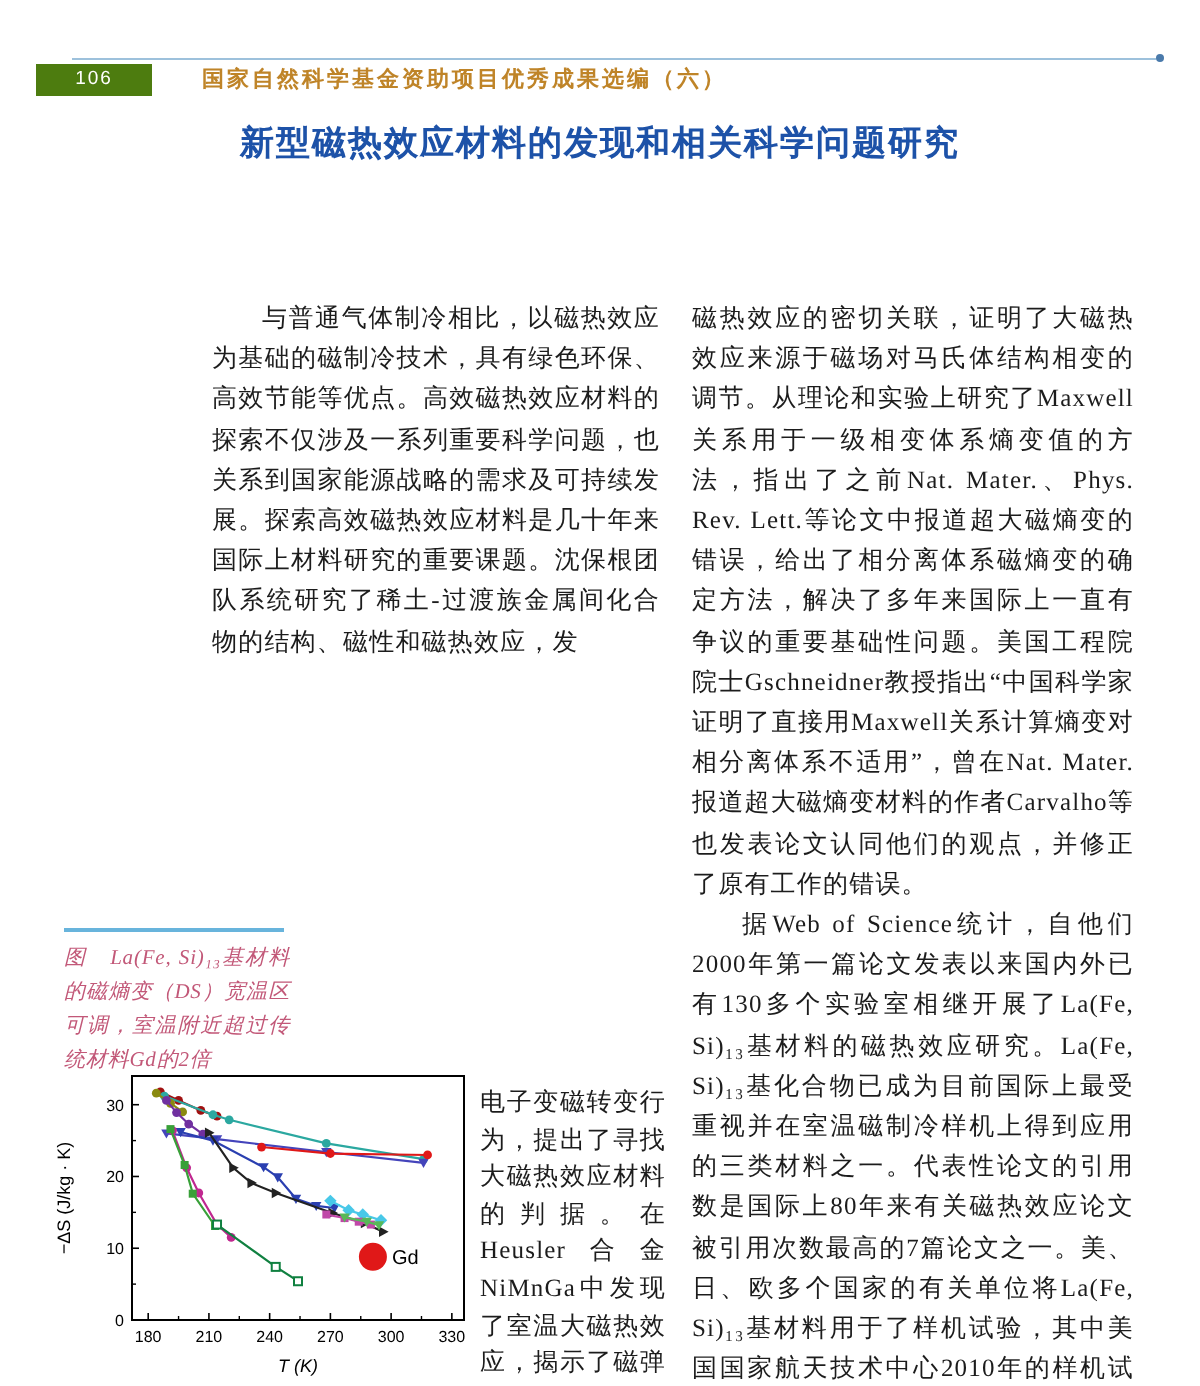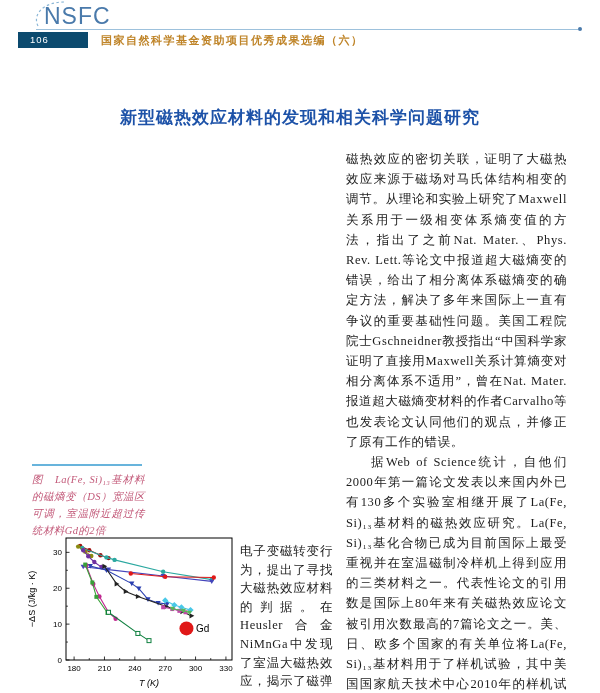--- a/index.html
+++ b/index.html
@@ -6,32 +6,32 @@
   #page{
     position:relative; width:600px; height:693px; background:#ffffff;
     font-family:"Liberation Serif","DejaVu Serif",serif; color:#1c1c1c;
     overflow:hidden;
   }
   
   #logo-wrap{position:absolute;left:30px;top:0px;width:90px;height:32px;}
   #top-rule{position:absolute;left:36px;top:29px;width:542px;height:1px;background:#9dc1dc;}
   #top-rule-dot{position:absolute;left:578px;top:27px;width:4px;height:4px;border-radius:50%;background:#4a7aab;}
   #page-num-box{
-    position:absolute;left:18px;top:32px;width:58px;height:16px;background:#0c4a6e;
-    color:#fff;font-size:9.5px;line-height:16px;text-align:left;
-    font-family:"Liberation Sans",sans-serif;letter-spacing:1px;padding-left:12px;
+    position:absolute;left:18px;top:32px;width:58px;height:16px;background:#4d7c0f;
+    color:#fff;font-size:9.5px;line-height:16px;text-align:center;
+    font-family:"Liberation Sans",sans-serif;letter-spacing:1px;
   }
   #book-title{
     position:absolute;left:86px;top:33px;font-size:11px;font-weight:bold;color:#bf8428;
     letter-spacing:1.5px;line-height:14px;margin-left:15px;
   }
   
   #title-zh{
     position:absolute;left:0;top:60px;width:600px;text-align:center;
-    font-size:17px;font-weight:bold;color:#1d52a8;letter-spacing:1px;margin-top:46px;
+    font-size:17px;font-weight:bold;color:#1d52a8;letter-spacing:1px;
   }
   #title-en{
     position:absolute;left:0;top:88px;width:600px;text-align:center;
     font-size:15px;color:#c8761c;line-height:23px;
   }
   
   .body-text{font-size:12.5px;line-height:20.2px;text-align:justify;letter-spacing:0.6px;}
   .body-text p{margin:0;}
   .body-text p.indent{text-indent:2em;}
   #seg-a{position:absolute;left:106px;top:149px;width:224px;}
@@ -46,36 +46,31 @@
     letter-spacing:0.4px;
   }
   #chart-box{position:absolute;left:26px;top:528px;width:214px;height:165px;}
   svg text{font-family:"Liberation Sans","DejaVu Sans",sans-serif;}
 </style>
 </head>
 <body>
 
 <div id="page">
 
-  <div id="logo-wrap">
-    <svg width="90" height="32" viewBox="0 0 90 32">
-      <path d="M 8 26 C 2 14, 14 2, 34 2" fill="none" stroke="#8ab6d6" stroke-width="1.2" stroke-dasharray="2.5,2.5"></path>
-      <text x="14" y="24" font-size="23" fill="#4a7aab" font-family="Liberation Serif, serif" letter-spacing="1">NSFC</text>
-    </svg>
-  </div>
   <div id="top-rule"></div>
   <div id="top-rule-dot"></div>
   <div id="page-num-box">106</div>
   <div id="book-title">国家自然科学基金资助项目优秀成果选编（六）</div>
 
   <div id="title-zh">新型磁热效应材料的发现和相关科学问题研究</div>
   <div id="title-en">
   </div>
 
   <div id="seg-a" class="body-text">
+    <p class="indent">与普通气体制冷相比，以磁热效应为基础的磁制冷技术，具有绿色环保、高效节能等优点。高效磁热效应材料的探索不仅涉及一系列重要科学问题，也关系到国家能源战略的需求及可持续发展。探索高效磁热效应材料是几十年来国际上材料研究的重要课题。沈保根团队系统研究了稀土-过渡族金属间化合物的结构、磁性和磁热效应，发</p>
   </div>
   <div id="seg-c" class="body-text">
     <p>电子变磁转变行为，提出了寻找大磁热效应材料的判据。在Heusler合金NiMnGa中发现了室温大磁热效应，揭示了磁弹性和</p>
   </div>
 
   <div id="right-col" class="body-text">
     <p>磁热效应的密切关联，证明了大磁热效应来源于磁场对马氏体结构相变的调节。从理论和实验上研究了Maxwell关系用于一级相变体系熵变值的方法，指出了之前Nat. Mater.、Phys. Rev. Lett.等论文中报道超大磁熵变的错误，给出了相分离体系磁熵变的确定方法，解决了多年来国际上一直有争议的重要基础性问题。美国工程院院士Gschneidner教授指出“中国科学家证明了直接用Maxwell关系计算熵变对相分离体系不适用”，曾在Nat. Mater.报道超大磁熵变材料的作者Carvalho等也发表论文认同他们的观点，并修正了原有工作的错误。</p>
     <p class="indent">据Web of Science统计，自他们2000年第一篇论文发表以来国内外已有130多个实验室相继开展了La(Fe, Si)₁₃基材料的磁热效应研究。La(Fe, Si)₁₃基化合物已成为目前国际上最受重视并在室温磁制冷样机上得到应用的三类材料之一。代表性论文的引用数是国际上80年来有关磁热效应论文被引用次数最高的7篇论文之一。美、日、欧多个国家的有关单位将La(Fe, Si)₁₃基材料用于了样机试验，其中美国国家航天技术中心2010年的样机试验表明，La(Fe, Si)₁₃基材料的制冷能力超过Gd的2倍。该项成果获2010年度北京市科学技术奖一等奖、2012年度国家自然科学奖二等奖和2014年度陈嘉庚技术科学奖。</p>
   </div>
 

